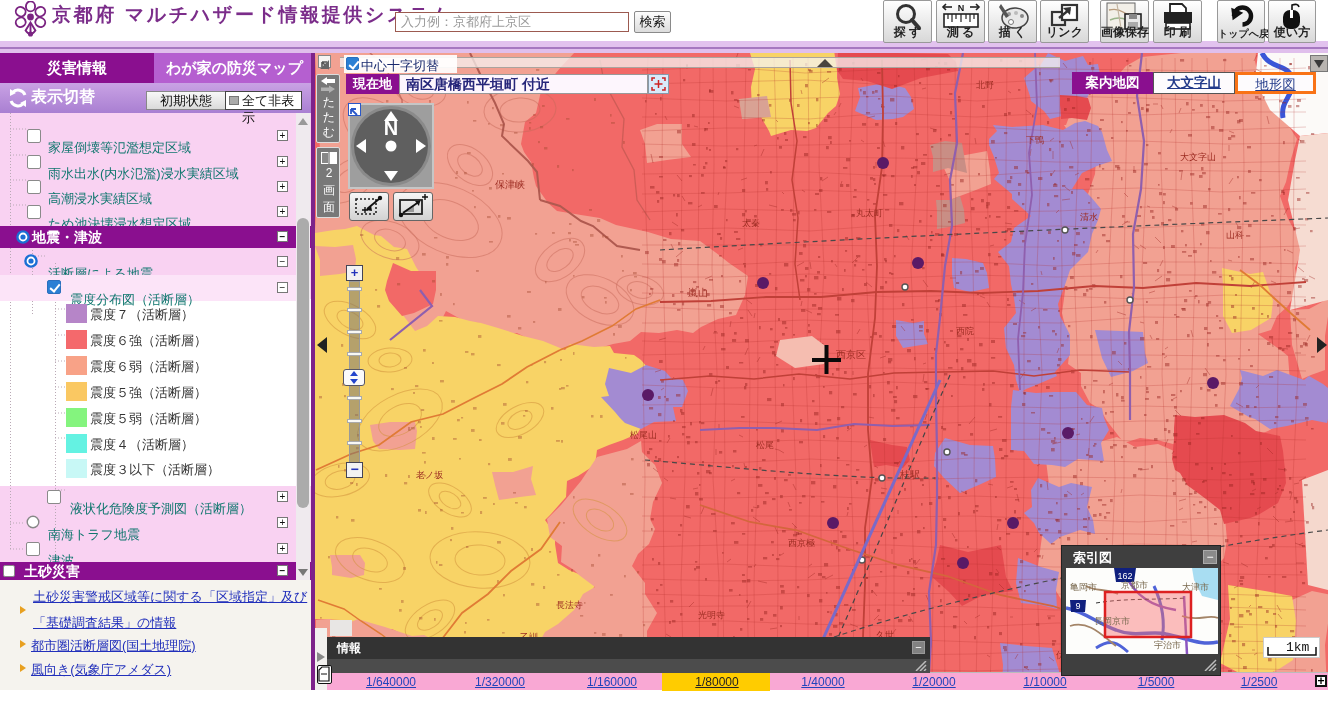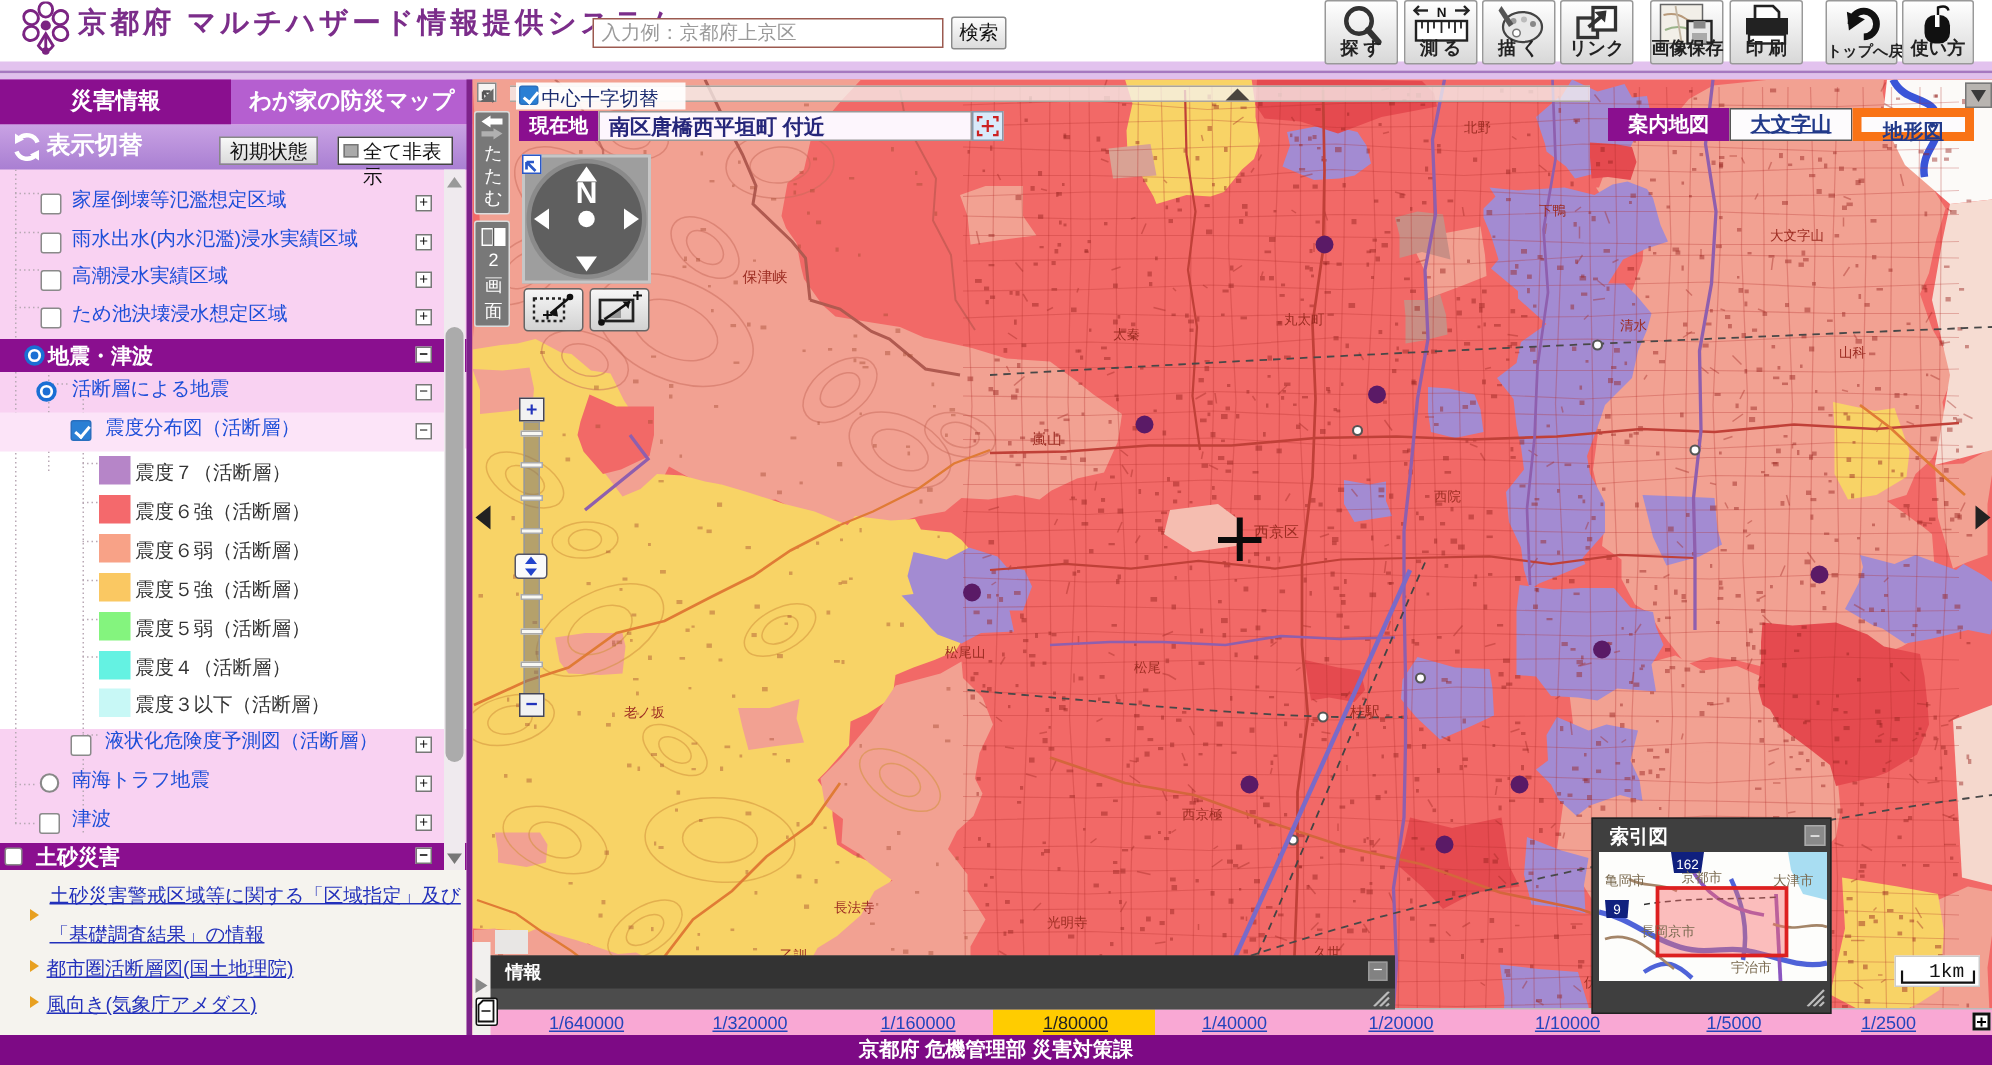--- a/index.html
+++ b/index.html
@@ -18,25 +18,25 @@
 .tbtn { position:absolute; top:0px; width:49px; height:43px; background:linear-gradient(#ffffff,#d8d8d8); border:1px solid #999; border-radius:2px; }
 .tbtn .lbl { position:absolute; bottom:1px; width:100%; text-align:center; font-size:12px; font-weight:bold; color:#222; white-space:nowrap; }
 .tbtn svg { position:absolute; top:1px; left:50%; transform:translateX(-50%); }
 
 #sidebar { position:absolute; left:0; top:53px; width:315px; height:637px; background:#f9d2f2; }
 #tabbar { position:absolute; left:0; top:0; width:315px; height:30px; background:#b55fd0; }
 #tab1 { position:absolute; left:0; top:0; width:154px; height:30px; background:#8a0f8f; color:#fff; font-size:15px; font-weight:bold; text-align:center; line-height:30px; }
 #tab2 { position:absolute; left:154px; top:0; width:161px; height:30px; color:#fff; font-size:15px; font-weight:bold; text-align:center; line-height:30px; }
 #togglerow { position:absolute; left:0; top:30px; width:315px; height:30px; background:linear-gradient(#c9a2e4,#a97fd2); }
 #togglerow .cap { position:absolute; left:31px; top:4px; color:#fff; font-size:16px; font-weight:bold; }
-#btnInit { position:absolute; left:146px; top:8px; width:66px; height:19px; background:linear-gradient(#f8f8f8,#dadada); border:1px solid #888; font-size:13px; color:#111; text-align:center; line-height:17px; }
+#btnInit { position:absolute; left:146px; top:8px; width:80px; height:19px; background:linear-gradient(#f8f8f8,#dadada); border:1px solid #888; font-size:13px; color:#111; text-align:center; line-height:17px; }
 #btnHide { position:absolute; left:225px; top:8px; width:77px; height:19px; background:#fff; border:1px solid #444; font-size:13px; color:#111; text-align:left; line-height:17px; padding-left:16px; }
 #btnHide i { position:absolute; left:3px; top:4px; width:10px; height:9px; background:#aaa; border:1px solid #777; }
 .sitem { position:absolute; left:0; width:296px; height:26px; }
-.sitem .txt { position:absolute; left:48px; top:1px; font-size:13px; color:#1d4ed8; white-space:nowrap; }
+.sitem .txt { position:absolute; left:48px; top:16px; font-size:13px; color:#0f766e; white-space:nowrap; }
 .cb { position:absolute; width:14px; height:14px; background:#fff; border:1px solid #8a8a8a; border-radius:2px; }
 .cbc { position:absolute; width:14px; height:14px; background:#2a7fd4; border:1px solid #2a6fbe; border-radius:2px; }
 .cbc:after { content:""; position:absolute; left:4px; top:1px; width:4px; height:8px; border:solid #fff; border-width:0 2.4px 2.4px 0; transform:rotate(40deg); }
 .pm { position:absolute; left:277px; width:11px; height:11px; background:#fff; border:1px solid #777; font-size:10px; line-height:9px; text-align:center; color:#111; }
 .sect { position:absolute; left:0; width:311px; height:22px; background:#8a0f8f; color:#fff; font-size:14px; font-weight:bold; }
 .legrow { position:absolute; left:66px; height:19px; }
 .legrow .sw { position:absolute; left:0; top:0; width:21px; height:19px; }
 .legrow .lt { position:absolute; left:24px; top:2px; font-size:13px; color:#333; white-space:nowrap; }
 .link { position:absolute; left:33px; font-size:13px; color:#2230bb; text-decoration:underline; white-space:nowrap; }
 .arr { position:absolute; left:20px; width:0; height:0; border-left:6px solid #e8a020; border-top:4px solid transparent; border-bottom:4px solid transparent; }
@@ -2470,21 +2470,21 @@
   <div class="abs" style="left:346px;top:462px;width:17px;height:16px;background:#f2f2f2;border:1px solid #445;color:#2233bb;font-weight:bold;font-size:14px;text-align:center;line-height:13px">−</div>
   <div class="abs" style="left:317px;top:337px;width:0;height:0;border-top:8px solid transparent;border-bottom:8px solid transparent;border-right:10px solid #222"></div>
   <div class="abs" style="left:1317px;top:337px;width:0;height:0;border-top:8px solid transparent;border-bottom:8px solid transparent;border-left:10px solid #222"></div>
   <div class="abs" style="left:1310px;top:55px;width:18px;height:17px;background:#b8b4b0;border:1px solid #777">
     <svg width="16" height="15">
         <path d="M3 4 L13 4 L8 12 Z" fill="#3a3a3a"></path>
       </svg>
   </div>
   <div class="abs" style="left:1072px;top:72px;width:81px;height:22px;background:#8a0f8f;color:#fff;font-size:13.5px;font-weight:bold;text-align:center;line-height:22px">案内地図</div>
   <div class="abs" style="left:1153px;top:72px;width:82px;height:22px;background:#fdfbfd;border:1px solid #555;font-size:13.5px;font-weight:bold;text-align:center;line-height:20px"><span style="color:#223a8a;text-decoration:underline">大文字山</span></div>
-  <div class="abs" style="left:1235px;top:72px;width:81px;height:22px;background:#fdfbfd;border:6px solid #f97316;font-size:13.5px;font-weight:bold;text-align:center;line-height:20px"><span style="color:#223a8a;text-decoration:underline">地形図</span></div>
+  <div class="abs" style="left:1235px;top:72px;width:81px;height:22px;background:#fdfbfd;border:3px solid #f97316;font-size:13.5px;font-weight:normal;text-align:center;line-height:20px"><span style="color:#223a8a;text-decoration:underline">地形図</span></div>
   <div id="scalerow">
       <div id="ycell"></div>
     <span class="sclnk" style="left:76px">1/640000</span>
     <span class="sclnk" style="left:185px">1/320000</span>
     <span class="sclnk" style="left:297px">1/160000</span>
     <span class="sclnk" style="left:402px;color:#222">1/80000</span>
     <span class="sclnk" style="left:508px">1/40000</span>
     <span class="sclnk" style="left:619px">1/20000</span>
     <span class="sclnk" style="left:730px">1/10000</span>
     <span class="sclnk" style="left:841px">1/5000</span>
@@ -2543,14 +2543,13 @@
           <line x1="10" y1="12" x2="13" y2="9"></line>
         </g>
       </svg>
   </div>
   <div class="abs" style="left:1263px;top:637px;width:57px;height:21px;background:#fff;border:1px solid #ccc">
     <span style="position:absolute;left:22px;top:2px;font-size:13px;color:#111;font-family:'Liberation Mono',monospace">1km</span>
     <svg style="position:absolute;left:3px;top:8px" width="50" height="11">
         <path d="M1 1 V9 H49 V1" fill="none" stroke="#111" stroke-width="1.5"></path>
       </svg>
   </div>
-  <div id="bottombar">京都府 危機管理部 災害対策課</div>
 </div>
 
 </body></html>

